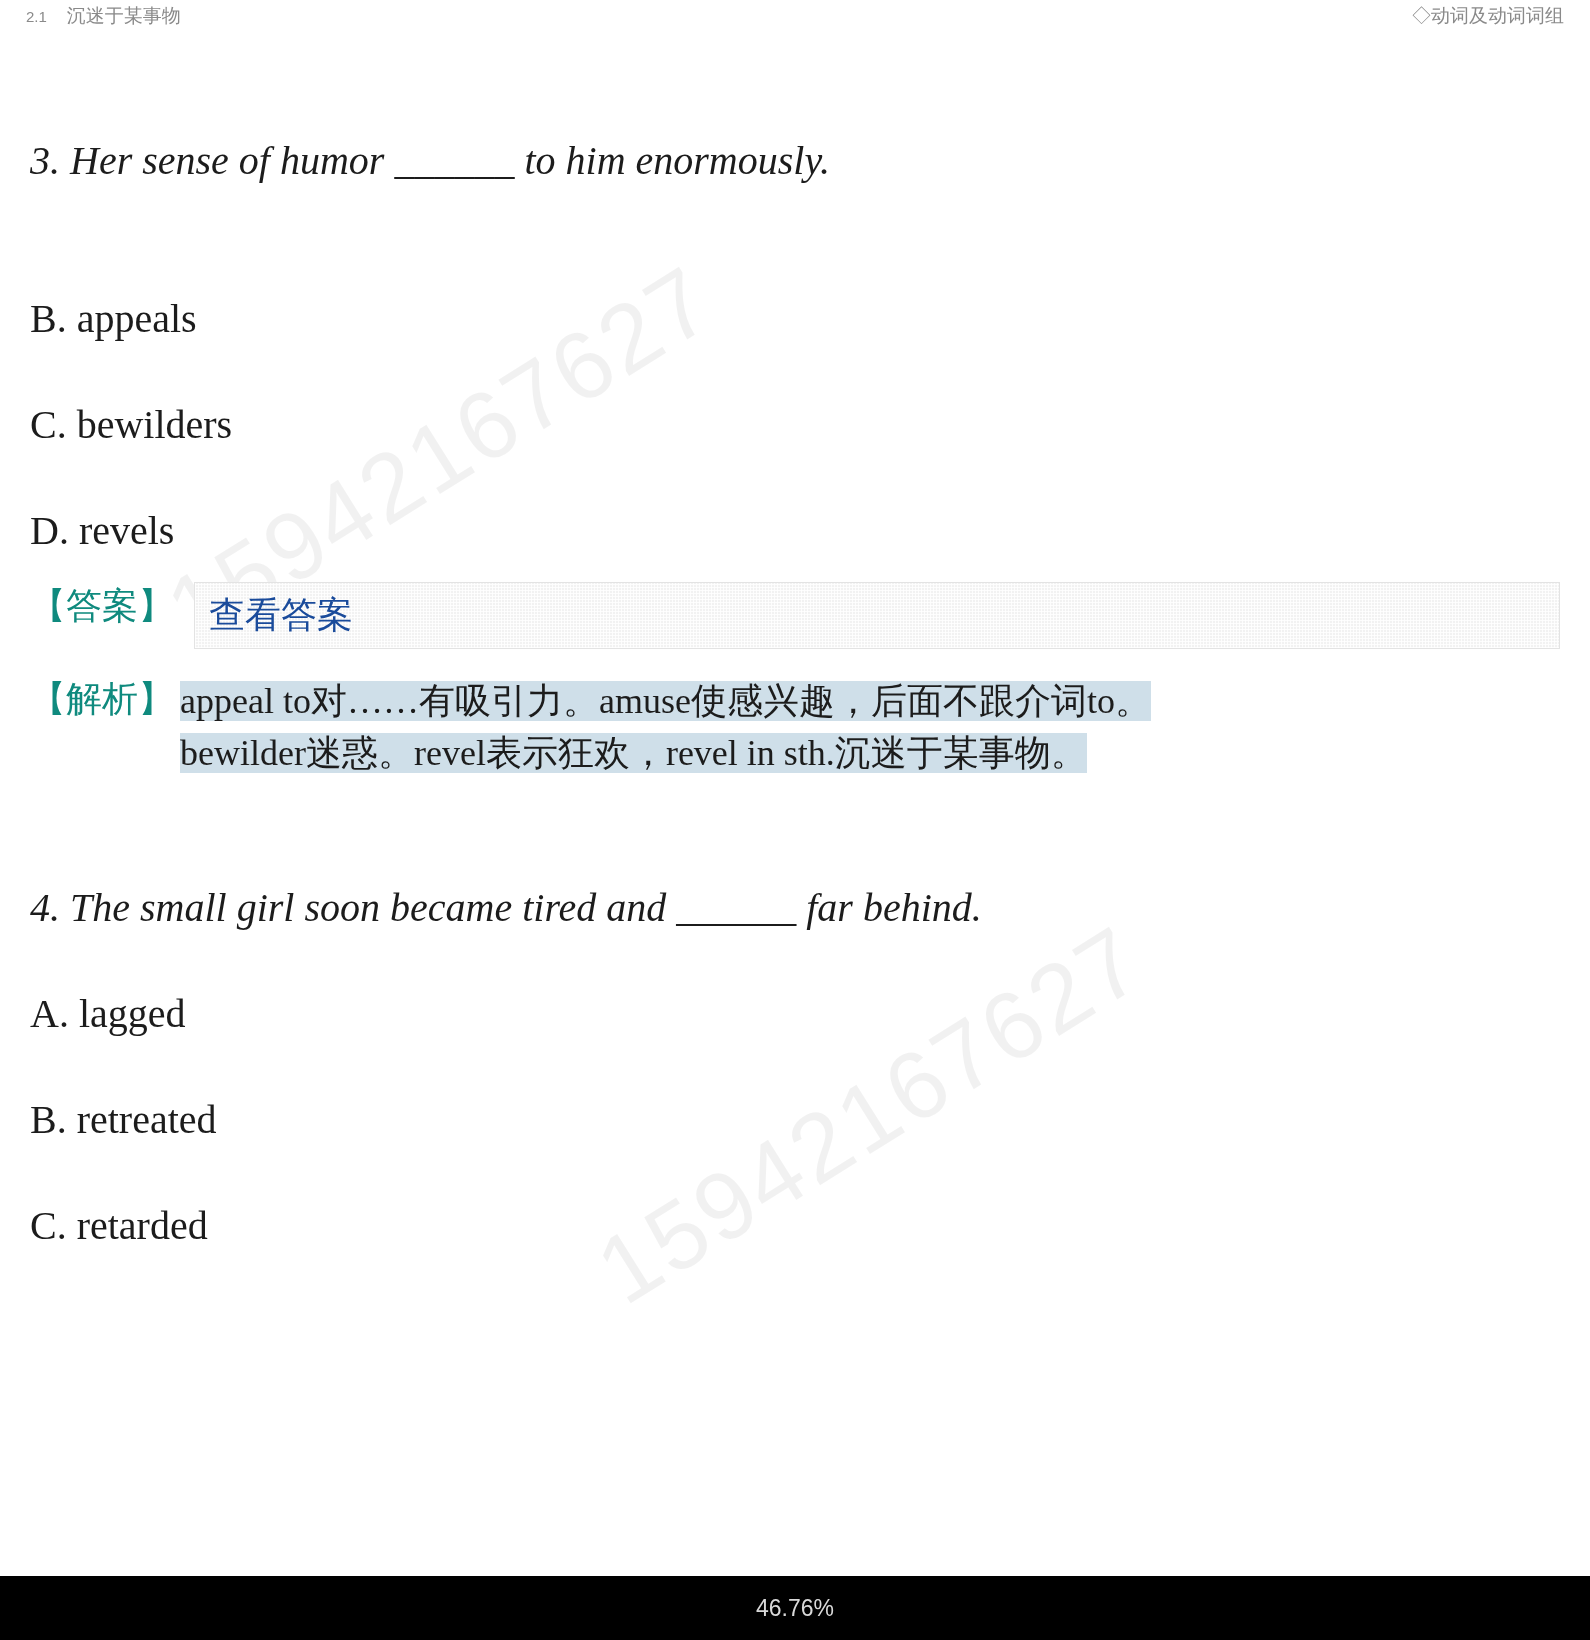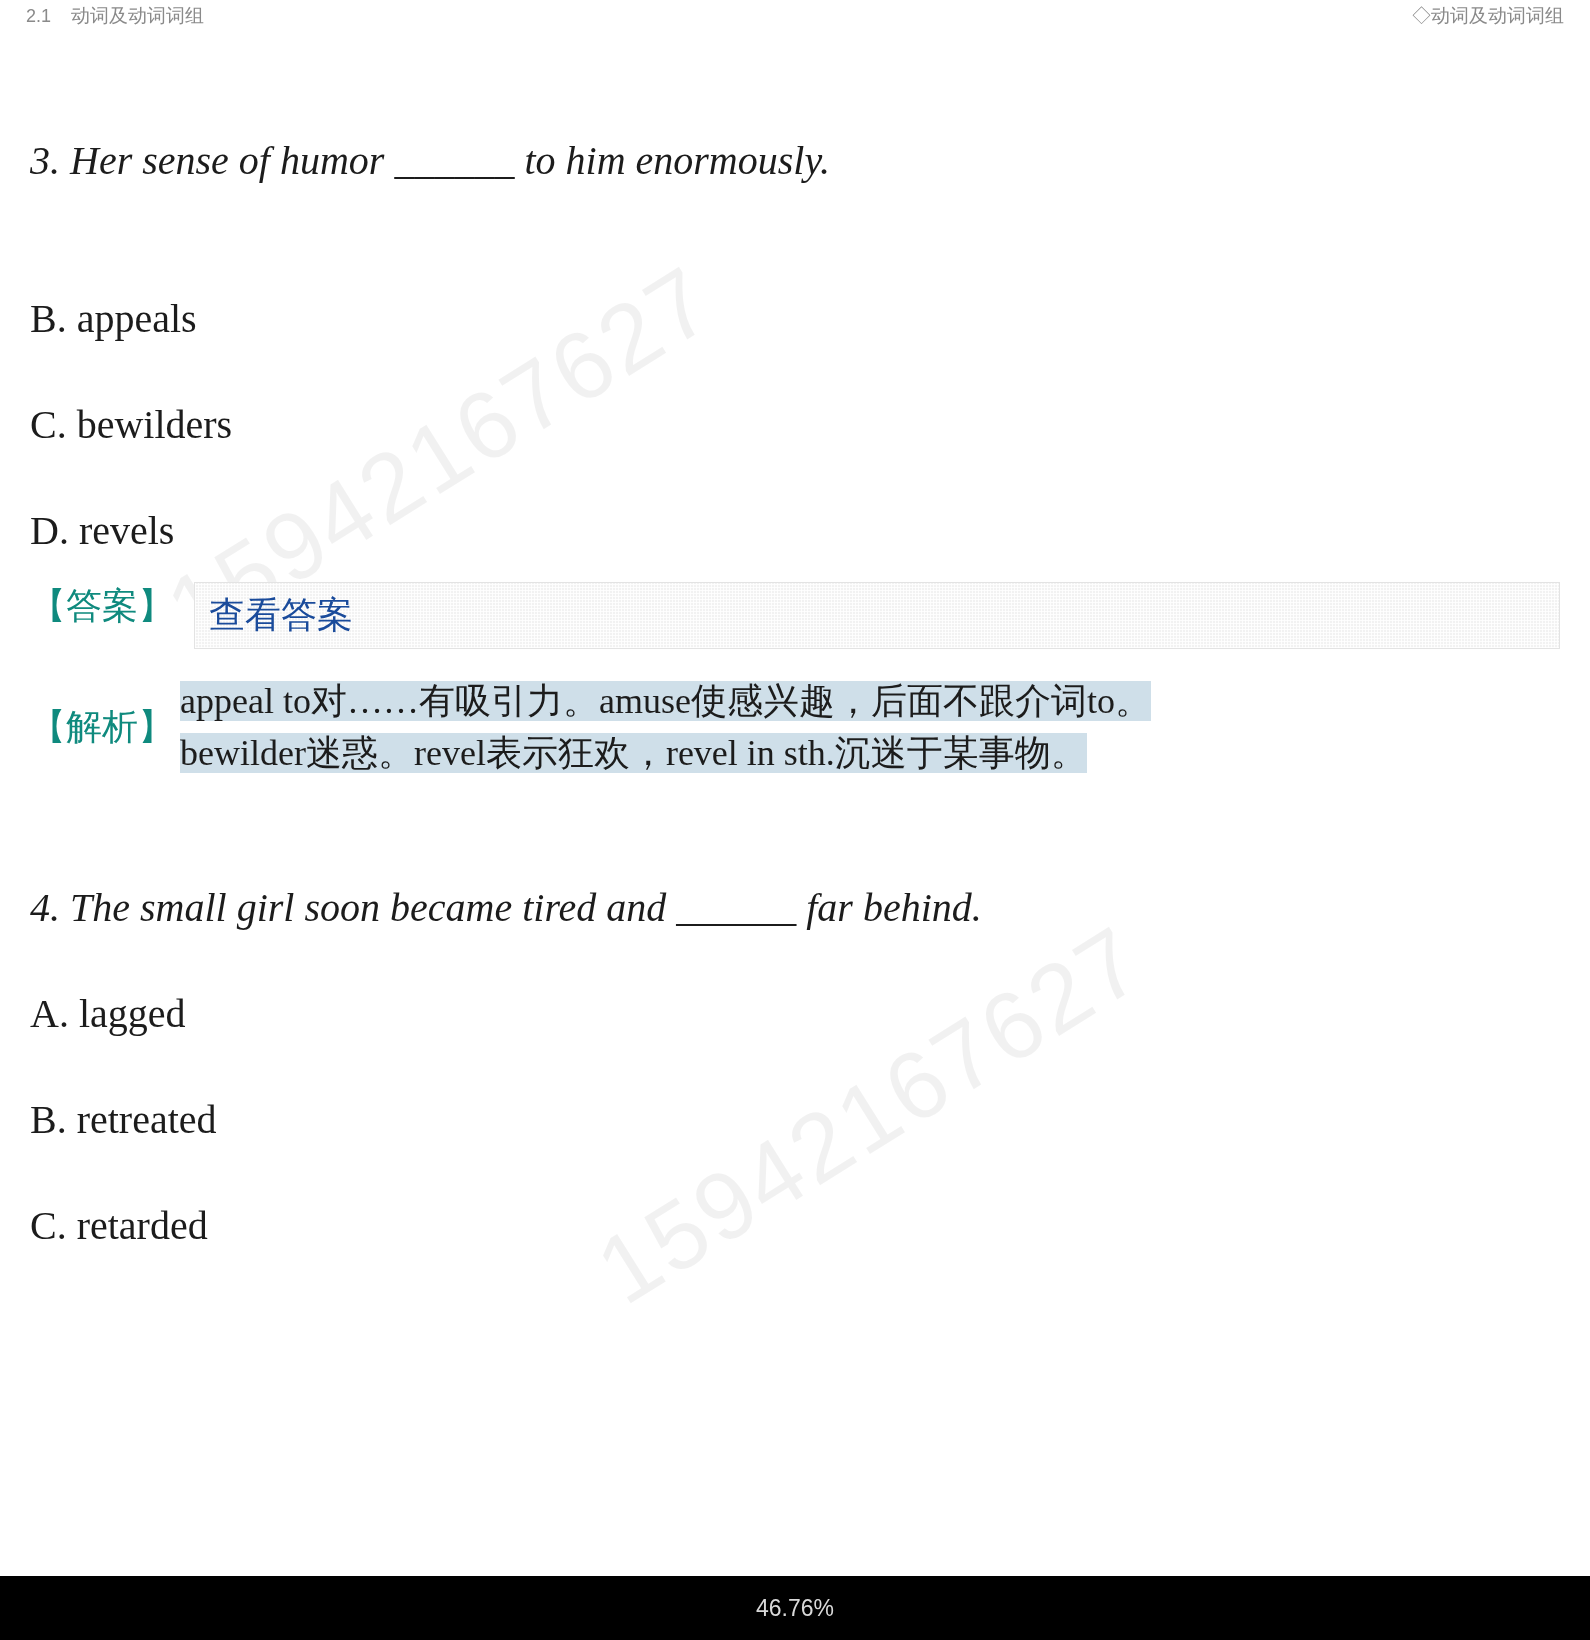--- a/index.html
+++ b/index.html
@@ -26,21 +26,21 @@
     align-items: center;
     justify-content: space-between;
     padding: 0 26px;
     font-family: "Liberation Sans", sans-serif;
     font-size: 19px;
     color: #8a8a8a;
     background: #ffffff;
     z-index: 5;
   }
   .header-left { display: flex; align-items: baseline; gap: 20px; }
-  .header-num { font-size: 18px; color: #8a8a8a; }
+  .header-num { font-size: 15px; color: #8a8a8a; }
   .header-title { font-size: 19px; color: #8a8a8a; }
   .header-right { font-size: 19px; color: #8a8a8a; }
 
   
   .watermark {
     position: absolute;
     font-family: "Liberation Sans", sans-serif;
     font-size: 96px;
     color: rgba(0,0,0,0.055);
     transform: rotate(-32deg);
@@ -102,21 +102,21 @@
   }
   .answer-link {
     font-family: "DejaVu Sans", sans-serif;
     font-size: 36px;
     color: #1a4b9b;
     cursor: pointer;
   }
 
   .explain-row {
     display: flex;
-    align-items: center;
+    align-items: flex-start;
     margin-top: 26px;
   }
   .explain-body {
     margin-left: 6px;
     font-size: 36px;
     line-height: 1.45;
     color: #1c1c1c;
   }
   .explain-body .seg { background: #cfdfe9; }
   .mixed { font-family: "Liberation Serif", serif; margin-top: 32px; }
@@ -137,21 +137,21 @@
   }
 </style>
 </head>
 <body>
 
 <div id="page">
 
   <div class="header">
     <div class="header-left">
       <span class="header-num">2.1</span>
-      <span class="header-title">动词及动词词组</span>
+      <span class="header-title">沉迷于某事物</span>
     </div>
     <div class="header-right">◇动词及动词词组</div>
   </div>
 
   <div class="watermark wm1">15942167627</div>
   <div class="watermark wm2">15942167627</div>
 
   <div class="content">
 
 

